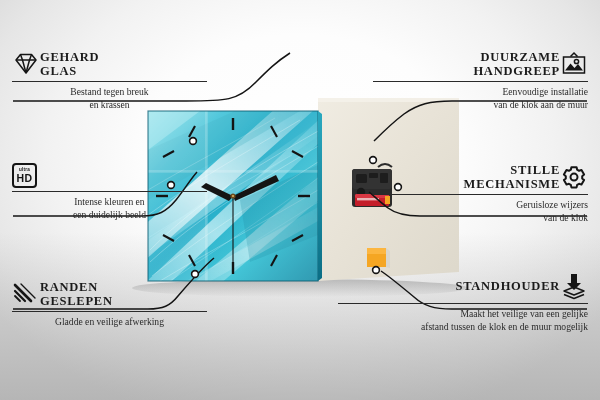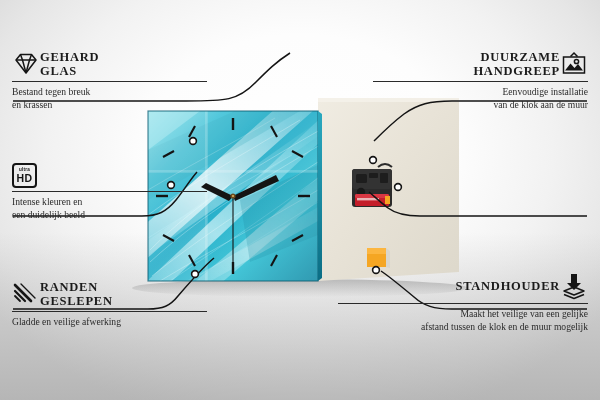--- a/index.html
+++ b/index.html
@@ -27,20 +27,21 @@
     font-family:"Liberation Serif", serif;
     font-weight:700;font-size:12.5px;letter-spacing:.75px;color:#1b1b1b;
     white-space:nowrap;text-transform:uppercase;
   }
   .feat.right .titlewrap{text-align:right;}
   .rule{height:1px;background:#2a2a2a;margin-top:3px;}
   .desc{
     font-family:"Liberation Serif", serif;
     font-size:9.6px;color:#2b2b2b;line-height:1.35;margin-top:4px;
     white-space:nowrap;
+    text-align:center;
   }
   .feat.right .desc{text-align:right;}
   .ico{flex:0 0 auto;display:block;}
 
   
   #product{position:absolute;left:0;top:0;width:600px;height:400px;}
 
   .hdbox{
     width:25px;height:25px;border:2px solid #151515;border-radius:4px;
     display:flex;flex-direction:column;align-items:center;justify-content:center;
@@ -272,20 +273,37 @@
           <path d="M5 19.5 L10.5 12.5 L14.5 17 L18 13 L23 19.5 Z" fill="#151515" stroke="none"></path>
           <circle cx="16.5" cy="10.5" r="2.1"></circle>
         </g>
       </svg>
     </div>
     <div class="rule"></div>
     <div class="desc">Eenvoudige installatie</div>
     <div class="desc" style="margin-top:0">van de klok aan de muur</div>
   </div>
 
+  <div class="feat right" style="right:12px;top:163px;width:215px;">
+    <div class="head">
+      <div class="titlewrap">
+        <div class="t-line">STILLE</div>
+        <div class="t-line">MECHANISME</div>
+      </div>
+      <svg class="ico" width="28" height="26" viewBox="0 0 28 26">
+        <g fill="none" stroke="#151515" stroke-width="2" stroke-linejoin="round">
+          <path d="M11.4 3.2 h5.2 l.55 2.5 1.9 1.1 2.45 -.8 2.6 4.5 -1.9 1.7 0 2.2 1.9 1.7 -2.6 4.5 -2.45 -.8 -1.9 1.1 -.55 2.5 h-5.2 l-.55 -2.5 -1.9 -1.1 -2.45 .8 -2.6 -4.5 1.9 -1.7 0 -2.2 -1.9 -1.7 2.6 -4.5 2.45 .8 1.9 -1.1 Z"></path>
+          <circle cx="14" cy="13.1" r="3.5"></circle>
+        </g>
+      </svg>
+    </div>
+    <div class="rule"></div>
+    <div class="desc">Geruisloze wijzers</div>
+    <div class="desc" style="margin-top:0">van de klok</div>
+  </div>
 
   <div class="feat right" style="right:12px;top:272px;width:250px;">
     <div class="head">
       <div class="titlewrap">
         <div class="t-line">STANDHOUDER</div>
       </div>
       <svg class="ico" width="28" height="28" viewBox="0 0 28 28">
         <g fill="#151515">
           <path d="M11 2 h6 v9 h4 l-7 7 -7 -7 h4 Z"></path>
         </g>

